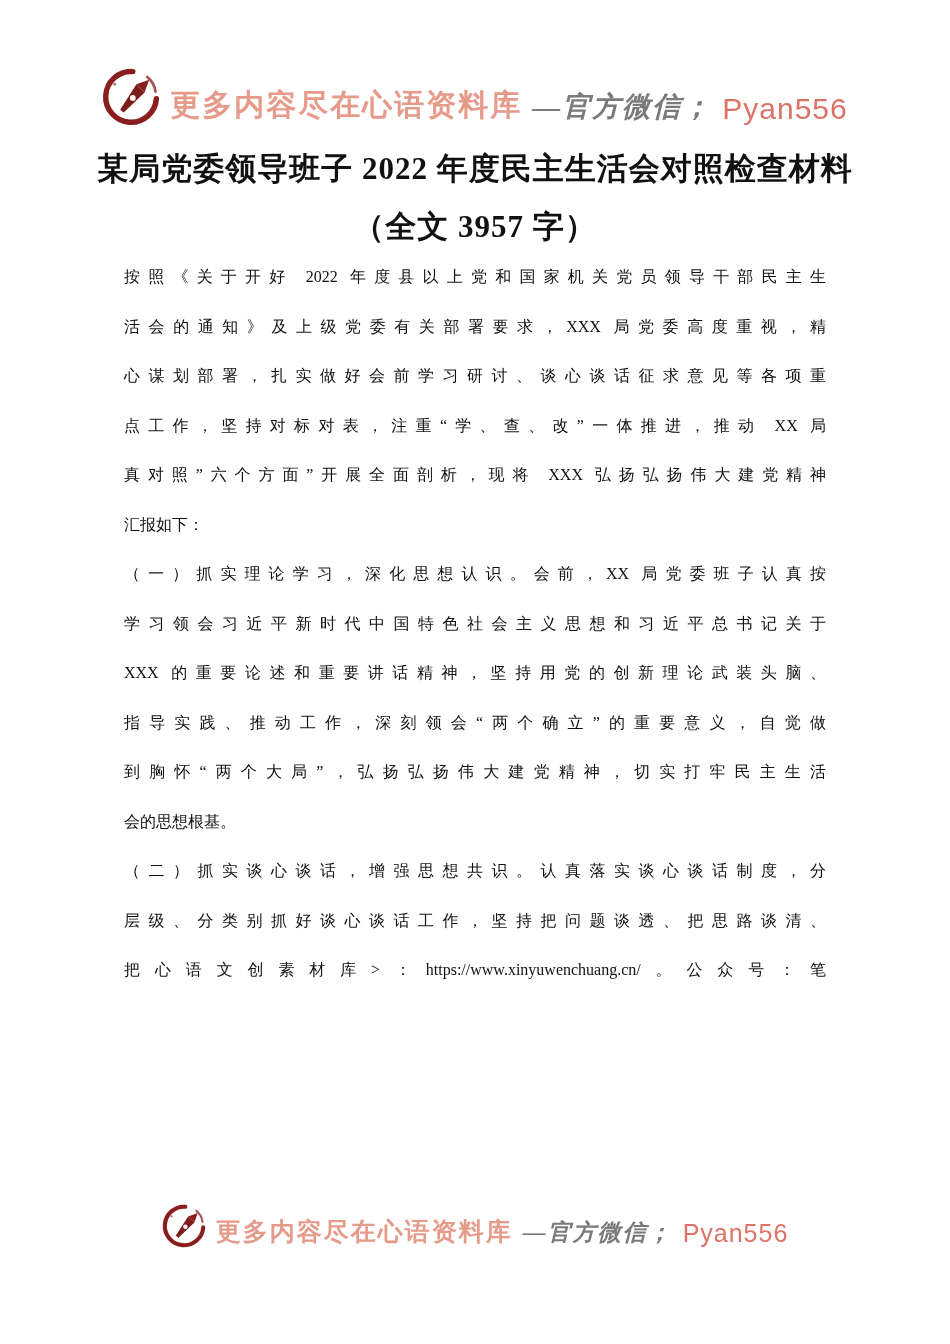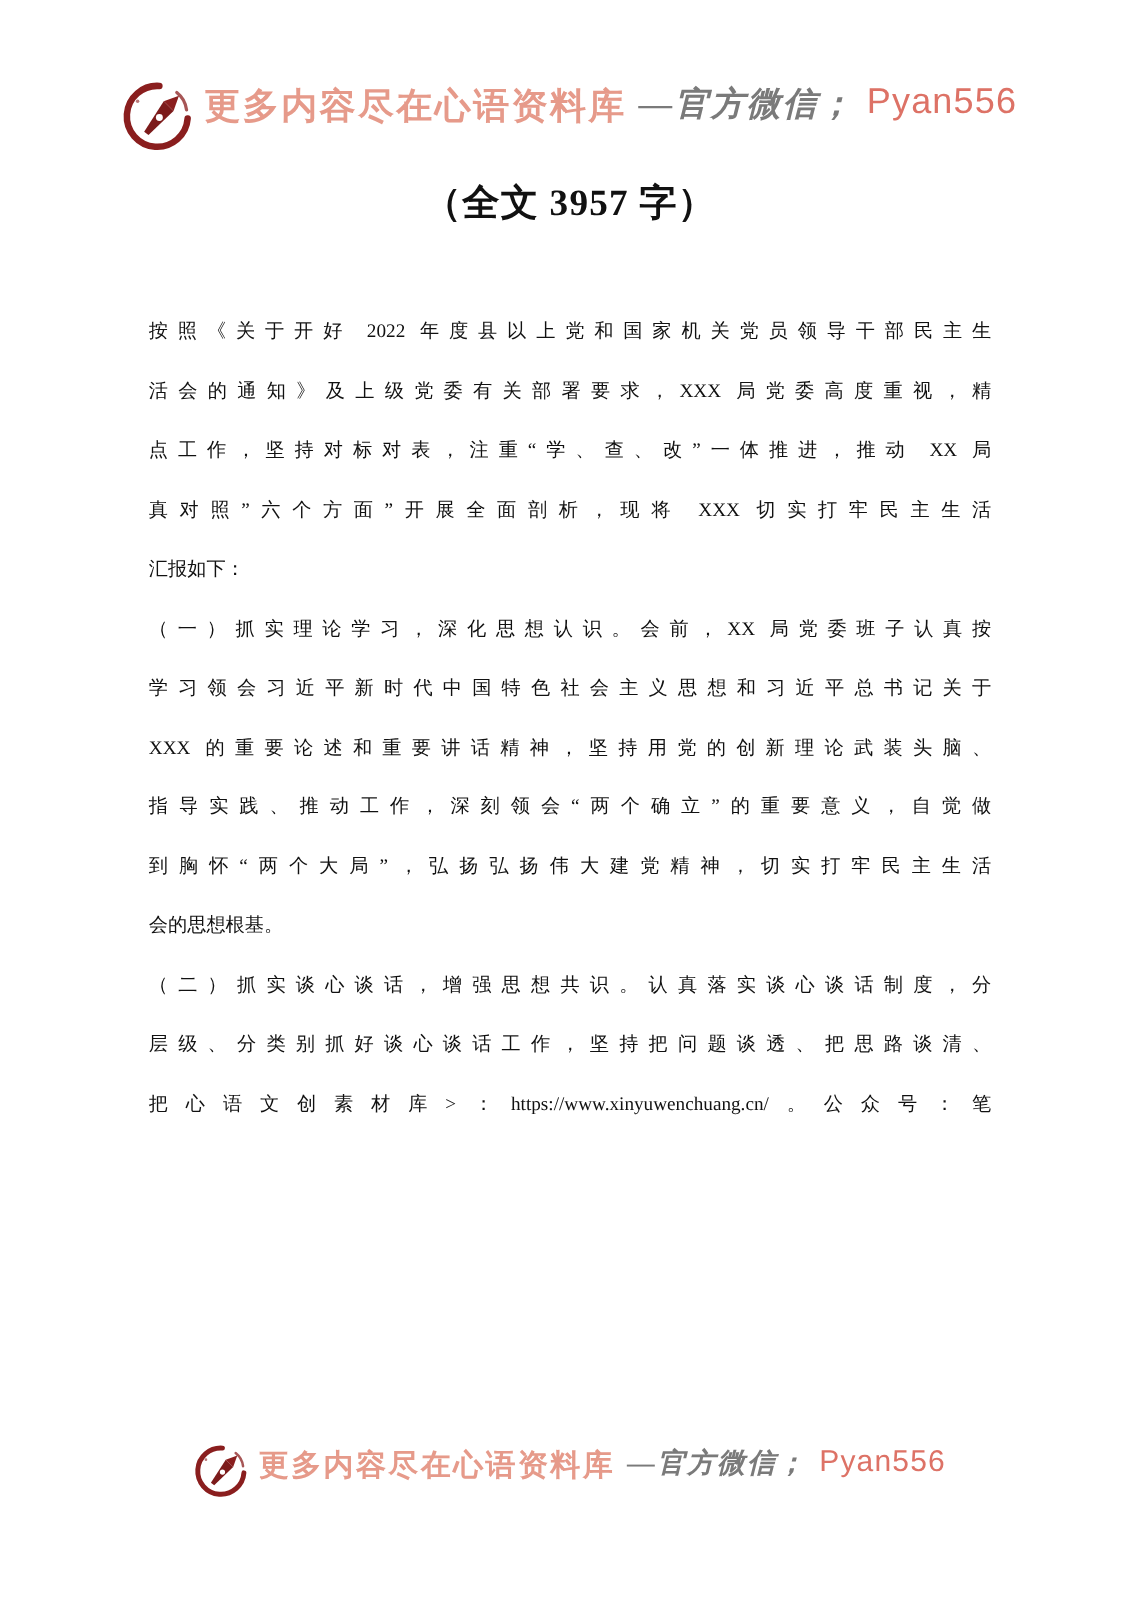--- a/index.html
+++ b/index.html
@@ -12,21 +12,21 @@
     overflow: hidden;
     font-family: "Liberation Serif", serif;
     color: #111111;
   }
 
   
   .brand {
     position: absolute;
     left: 0; right: 0;
     display: flex;
-    align-items: flex-start;
+    align-items: flex-end;
     justify-content: center;
     gap: 10px;
     white-space: nowrap;
   }
   .brand.header { top: 68px; }
   .brand.footer { top: 1204px; }
   .brand .logo { flex: 0 0 auto; display: block; }
   .brand.header .logo { width: 58px; height: 58px; }
   .brand.footer .logo { width: 44px; height: 44px; }
   .brand .brand-text {
@@ -95,29 +95,31 @@
       <circle cx="34" cy="33" r="3.2" fill="#ffffff"></circle>
       <circle cx="14" cy="18" r="1.6" fill="#8a1e1e" opacity="0.6"></circle>
       <circle cx="52" cy="50" r="1.6" fill="#8a1e1e" opacity="0.6"></circle>
     </svg>
     <span class="brand-text" style="color:#e69a8a">更多内容尽在心语资料库</span>
       <span class="sep-text" style="color:#7a7a7a">—官方微信；</span>
       <span class="account-id" style="color:#dd7266">Pyan556</span>
   </div>
 
   <div class="title-block">
+    <div>某局党委领导班子 2022 年度民主生活会对照检查材料</div>
     <div>（全文 3957 字）</div>
   </div>
 
   <div class="body-block">
 
   <div class="line justify">按照《关于开好 2022 年度县以上党和国家机关党员领导干部民主生</div>
       <div class="line justify">活会的通知》及上级党委有关部署要求，XXX 局党委高度重视，精</div>
+      <div class="line justify">心谋划部署，扎实做好会前学习研讨、谈心谈话征求意见等各项重</div>
       <div class="line justify">点工作，坚持对标对表，注重“学、查、改”一体推进，推动 XX 局</div>
-      <div class="line justify">真对照”六个方面”开展全面剖析，现将 XXX 切实打牢民主生活</div>
+      <div class="line justify">真对照”六个方面”开展全面剖析，现将 XXX 弘扬弘扬伟大建党精神</div>
       <div class="line">汇报如下：</div>
       <div class="line justify">（一）抓实理论学习，深化思想认识。会前，XX 局党委班子认真按</div>
       <div class="line justify">学习领会习近平新时代中国特色社会主义思想和习近平总书记关于</div>
       <div class="line justify">XXX 的重要论述和重要讲话精神，坚持用党的创新理论武装头脑、</div>
       <div class="line justify">指导实践、推动工作，深刻领会“两个确立”的重要意义，自觉做</div>
       <div class="line justify">到胸怀“两个大局”，弘扬弘扬伟大建党精神，切实打牢民主生活</div>
       <div class="line">会的思想根基。</div>
       <div class="line justify">（二）抓实谈心谈话，增强思想共识。认真落实谈心谈话制度，分</div>
       <div class="line justify">层级、分类别抓好谈心谈话工作，坚持把问题谈透、把思路谈清、</div>
       <div class="line justify">把心语文创素材库&gt;：https://www.xinyuwenchuang.cn/。公众号：笔</div>

